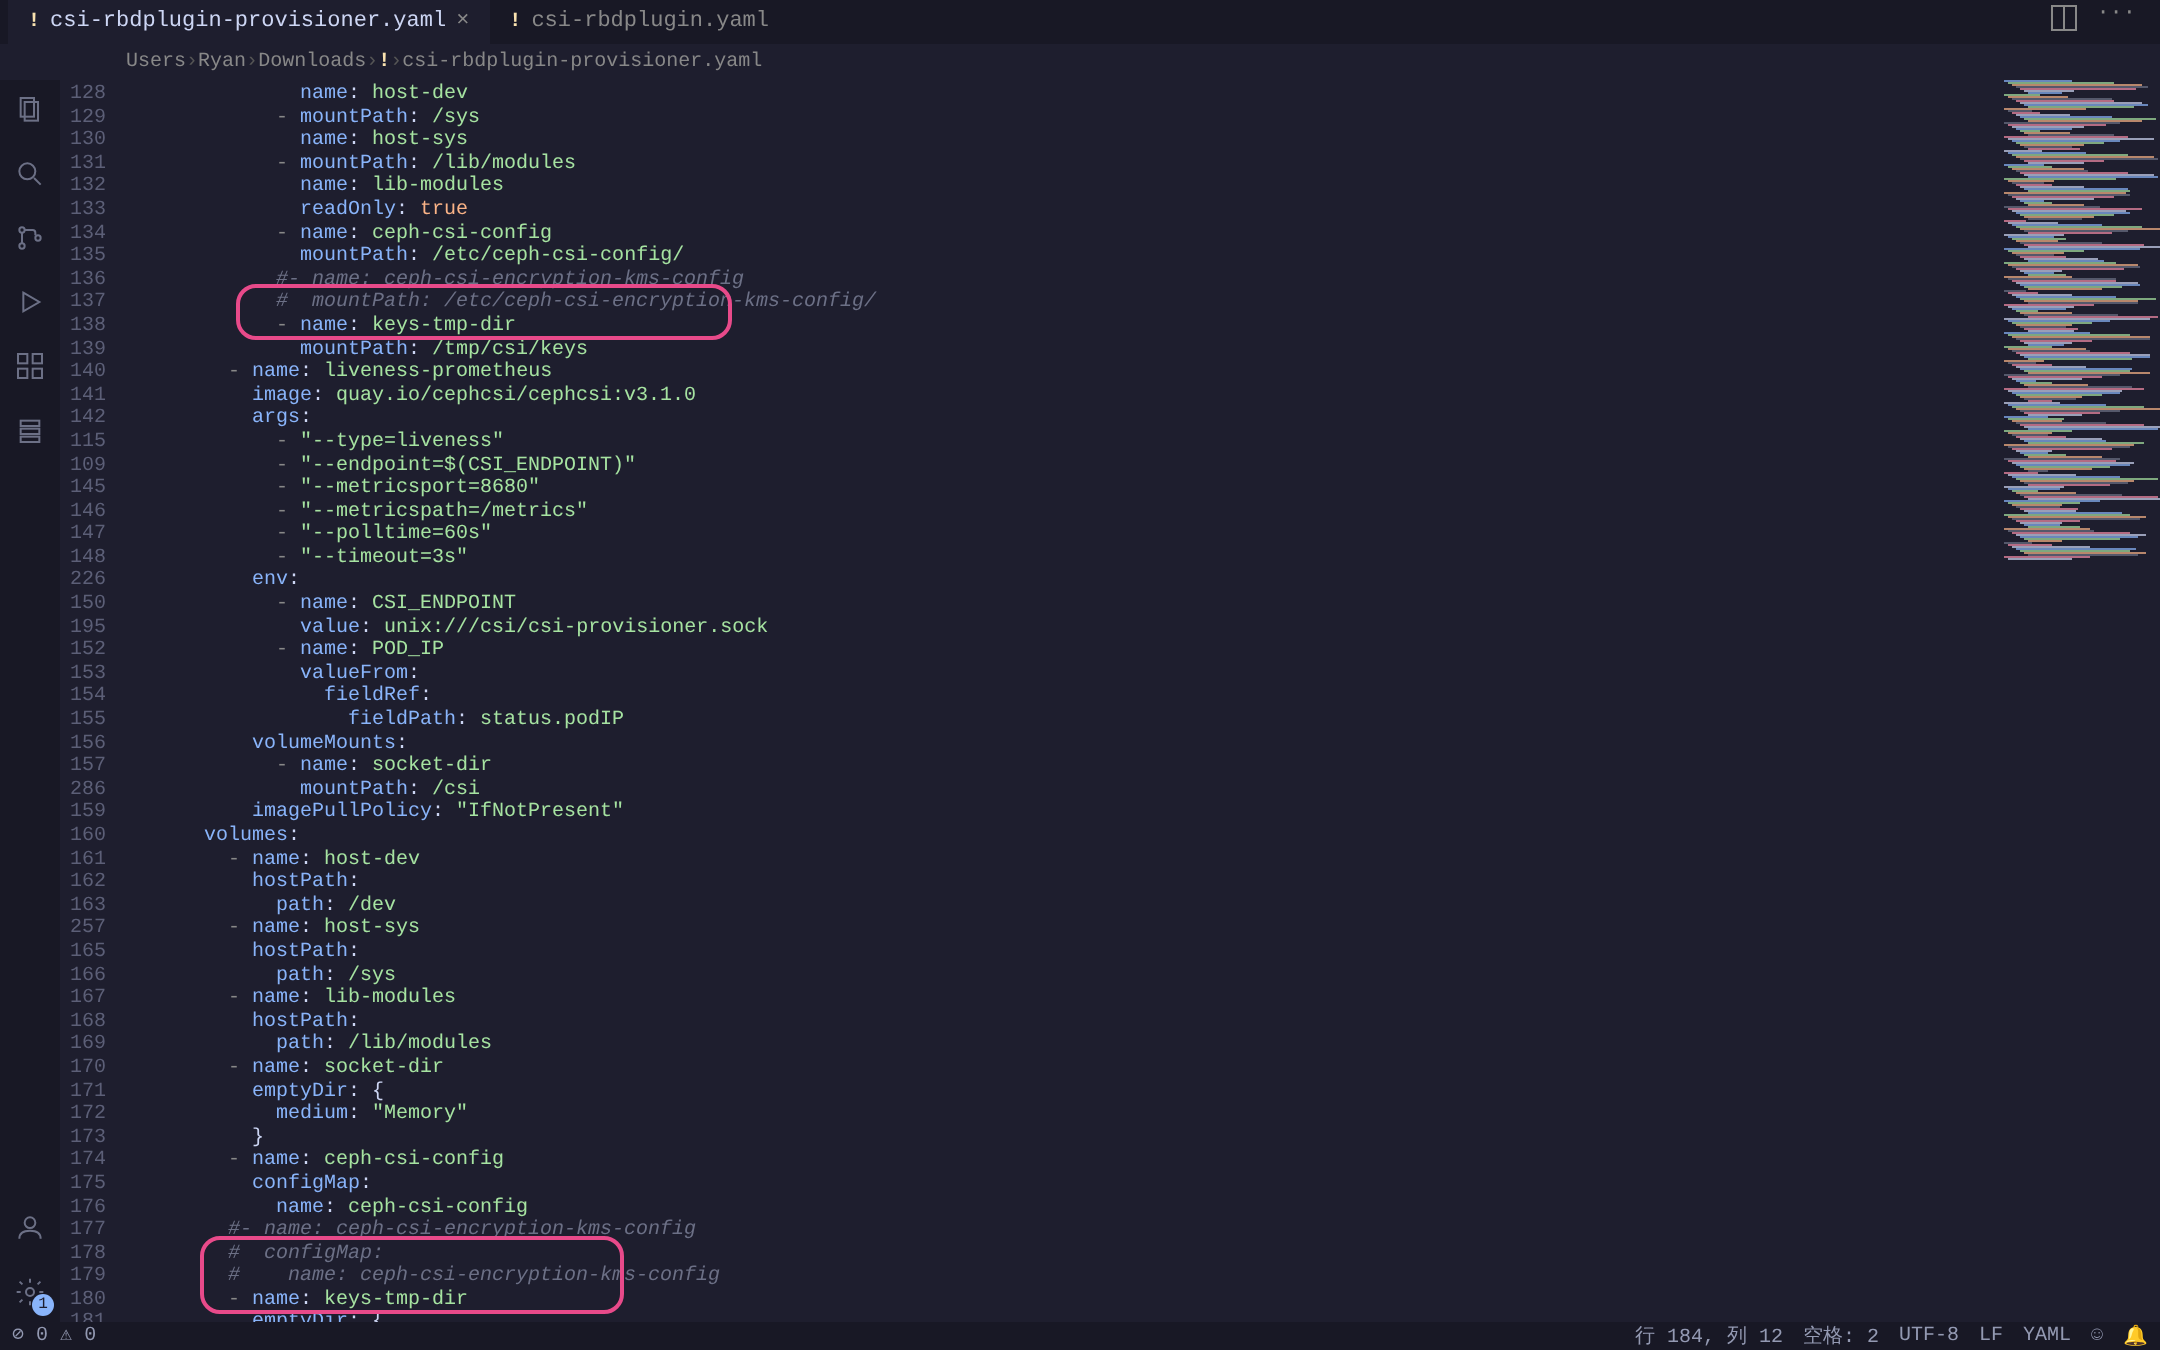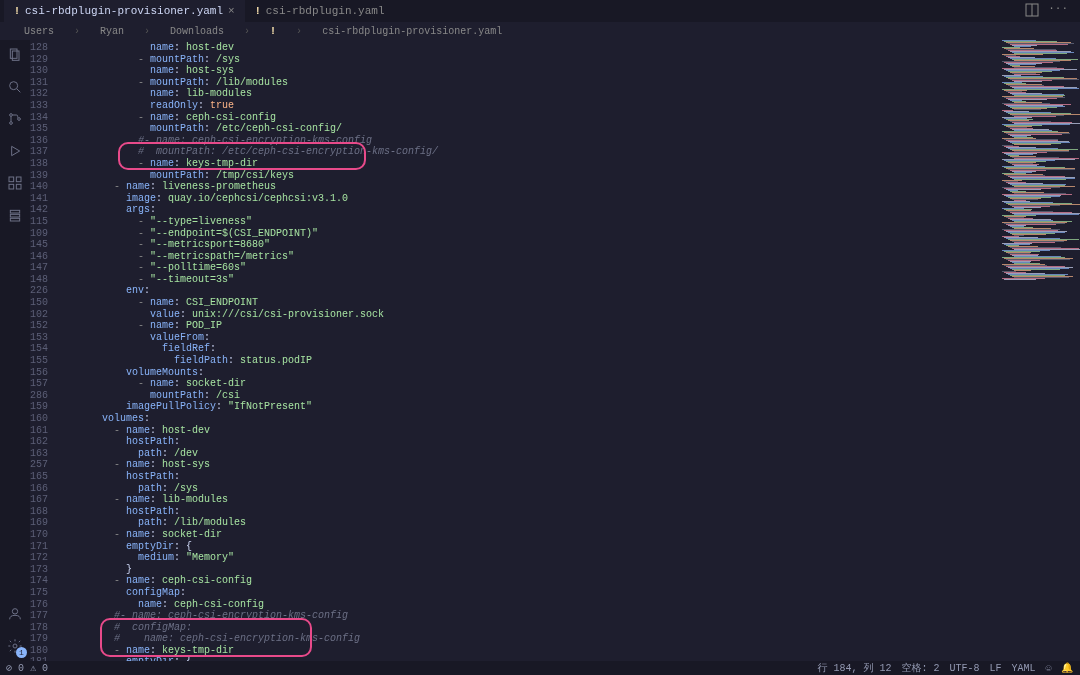--- a/index.html
+++ b/index.html
@@ -42,26 +42,26 @@
   .tab-warn {
     color: #f9e2af;
     font-weight: bold;
     font-size: 10px;
   }
   .tab-close { color: #888; font-size: 11px; }
   .title-actions { display: flex; gap: 8px; padding: 0 8px; color: #888; }
   .title-actions span { cursor: pointer; }
   .breadcrumbs {
     height: 18px;
-    padding-left: 24px;
+    padding-left: 63px;
     font-size: 10px;
     color: #888;
     display: flex;
     align-items: center;
-    gap: 20px;
+    gap: 0;
   }
   .bc-sep { color: #555; }
   .main {
     display: flex;
     height: 623px;
   }
   .activity-bar {
     width: 30px;
     background: #181825;
     display: flex;
@@ -102,21 +102,21 @@
     align-items: center;
     justify-content: center;
   }
   .editor-wrap {
     flex: 1;
     display: flex;
     position: relative;
   }
   .gutter {
     width: 36px;
-    text-align: left;
+    text-align: center;
     padding-right: 8px;
     color: #5c5f77;
     font-size: 10px;
     line-height: 11.6px;
     user-select: none;
     padding-top: 2px;
   }
   .code {
     flex: 1;
     font-size: 10px;
@@ -281,21 +281,21 @@
         <div>141</div>
         <div>142</div>
         <div>115</div>
         <div>109</div>
         <div>145</div>
         <div>146</div>
         <div>147</div>
         <div>148</div>
         <div>226</div>
         <div>150</div>
-        <div>102</div>
+        <div>195</div>
         <div>152</div>
         <div>153</div>
         <div>154</div>
         <div>155</div>
         <div>156</div>
         <div>157</div>
         <div>286</div>
         <div>159</div>
         <div>160</div>
         <div>161</div>

